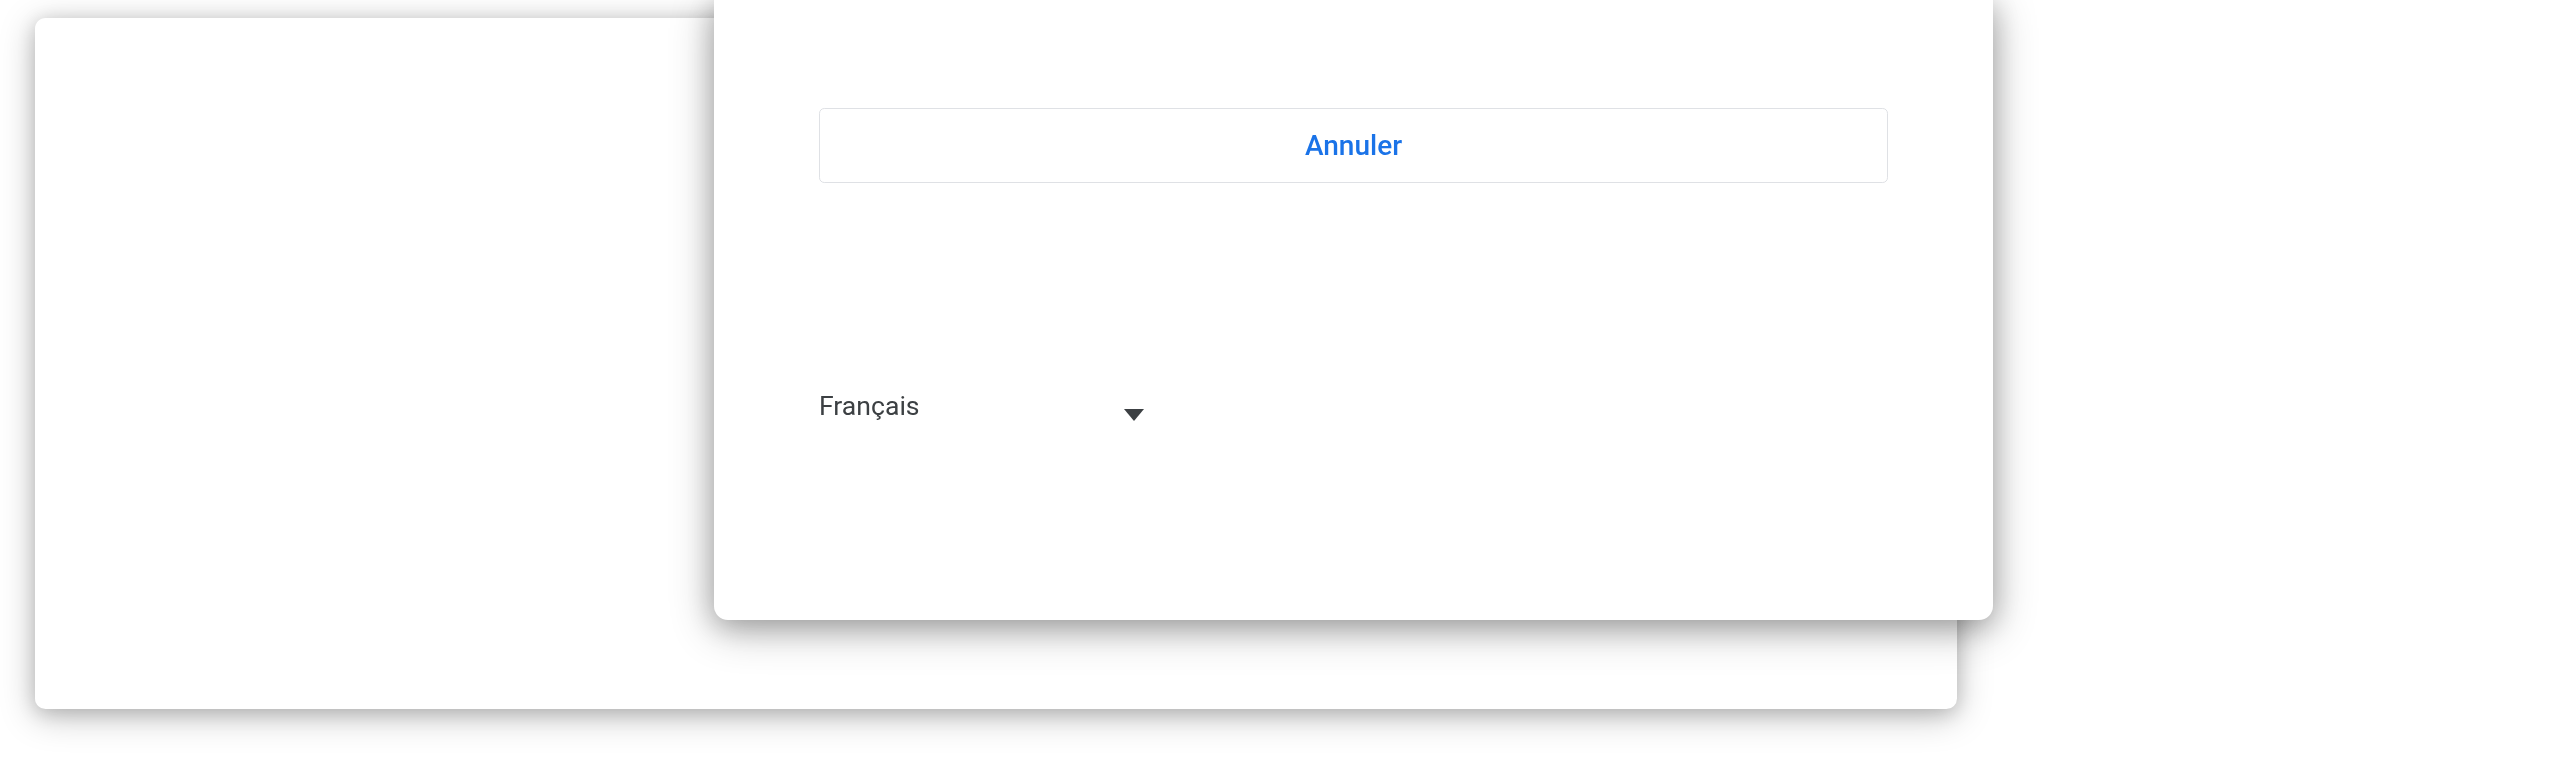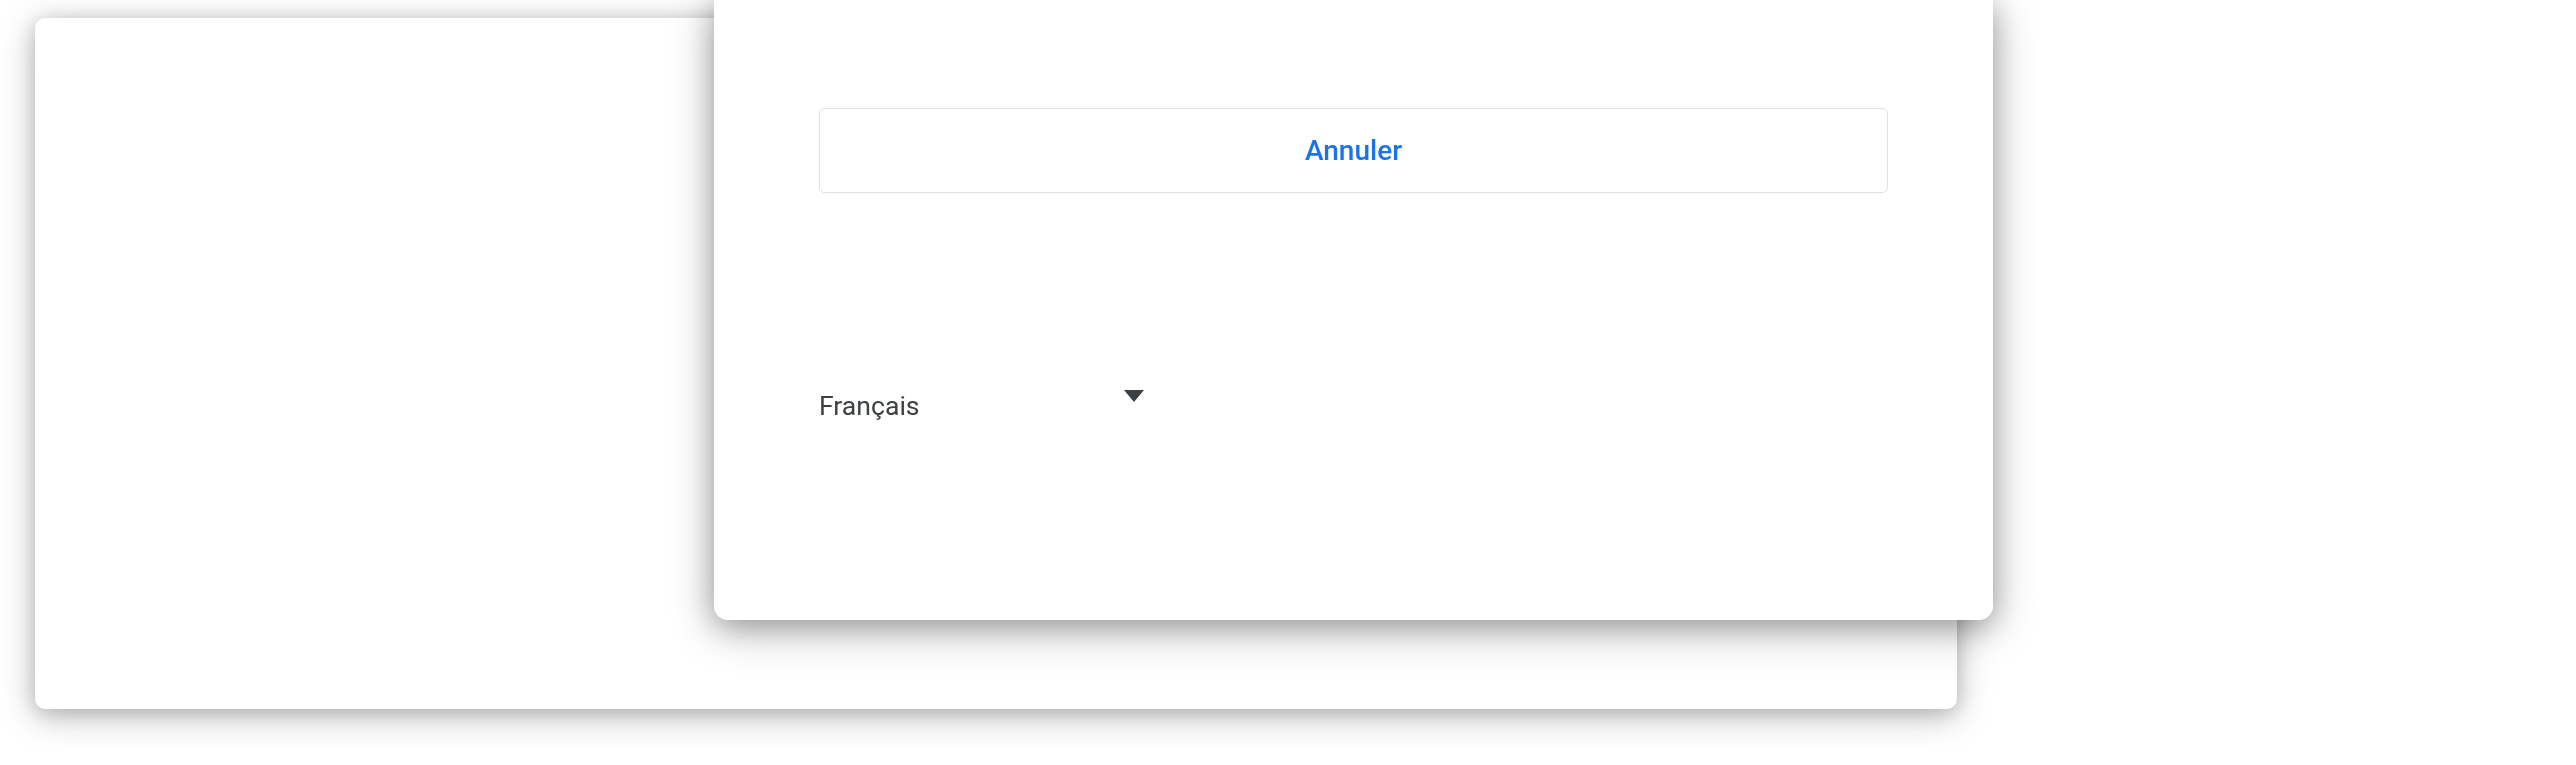--- a/index.html
+++ b/index.html
@@ -37,39 +37,39 @@
     .button-row {
       position: absolute;
       top: 108px;
       left: 105px;
       right: 105px;
       display: flex;
       gap: 16px;
     }
     .action-button {
       flex: 1;
-      height: 85px;
+      height: 75px;
       background: #ffffff;
       border: 0.9px solid #dfe1e5;
       border-radius: 5.3px;
       color: #1a73e8;
       font-size: 28px;
       font-weight: 500;
       display: flex;
       align-items: center;
       justify-content: center;
       cursor: pointer;
       font-family: inherit;
     }
     .language-selector {
       position: absolute;
       left: 105px;
       top: 390px;
       display: flex;
-      align-items: flex-start;
+      align-items: flex-end;
       gap: 204px;
       cursor: pointer;
     }
     .language-label {
       font-size: 26.6px;
       color: #3c4043;
       font-weight: 400;
     }
     .dropdown-icon {
       width: 0;

